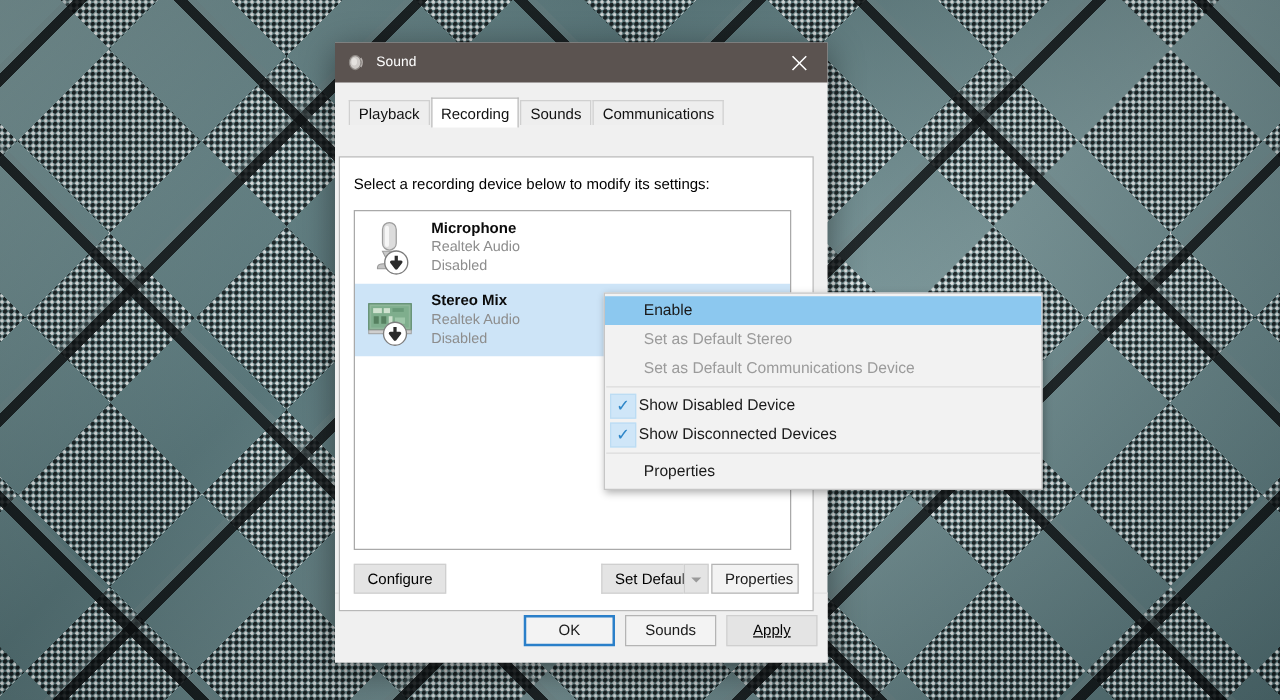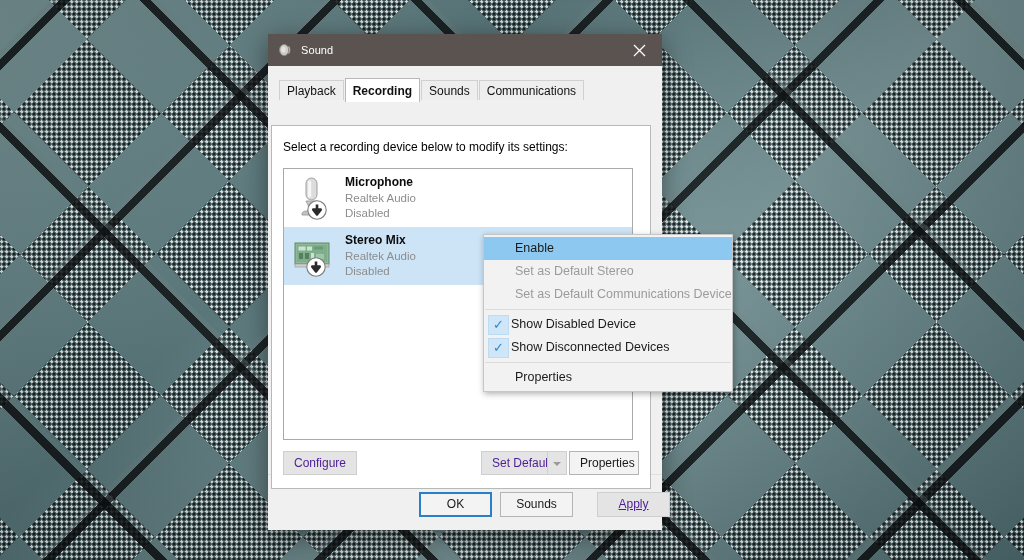--- a/index.html
+++ b/index.html
@@ -134,21 +134,20 @@
     position: relative;
     top: 2px;
   }
   .tab.active {
     background: #ffffff;
     border-color: #b8b8b8;
     height: 24px;
     top: 0;
     z-index: 3;
     padding-top: 5px;
-    font-weight: bold;
   }
   .tabpage {
     position: absolute;
     left: 3px; right: 11px;
     top: 91px;
     height: 364px;
     background: #ffffff;
     border: 1px solid #b8b8b8;
     z-index: 2;
   }
@@ -198,21 +197,21 @@
     background: #e1e1e1;
     border: 1px solid #adadad;
     color: #1a1a1a;
     height: 24px;
     padding: 0 10px;
     line-height: 22px;
     display: inline-block;
     text-align: center;
     white-space: nowrap;
   }
-  .btn.disabled { color: #4c1d95; background: #e4e4e4; border-color: #cfcfcf; }
+  .btn.disabled { color: #000000; background: #e4e4e4; border-color: #cfcfcf; }
   .btn.plain { background: #f3f3f3; border-color: #b4b4b4; }
   .btn.default-btn { border: 2px solid #2a7fc9; background: #f3f3f3; line-height: 20px; }
   #btn-configure { position: absolute; left: 0; top: 0; width: 74px; }
   #setdefault-group { position: absolute; left: 198px; top: 0; display: flex; }
   #btn-setdefault { width: 66px; border-right: none; }
   #btn-setdefault-arrow { width: 20px; padding: 0; }
   .arrow-dn {
     display:inline-block;
     width:0;height:0;
     border-left:4px solid transparent;
@@ -226,27 +225,27 @@
   .dialog-footer {
     position: absolute;
     left: 0; right: 0; bottom: 0;
     height: 56px;
     background: #f0f0f0;
     border-top: 1px solid #dfdfdf;
   }
   .dialog-footer .btn { position: absolute; top: 17px; width: 73px; height: 25px; line-height: 23px; }
   #btn-ok     { left: 151px; line-height: 21px; }
   #btn-cancel { left: 232px; }
-  #btn-apply  { left: 329px; text-decoration: underline; }
+  #btn-apply  { left: 313px; text-decoration: underline; }
 
   
   #context-menu {
     position: absolute;
     left: 483px; top: 234px;
-    width: 250px;
+    width: 351px;
     background: #f2f2f2;
     border: 1px solid #c6c6c6;
     box-shadow: 1px 2px 6px rgba(0,0,0,0.30);
     padding: 2px 0 2px 0;
     font-size: 12.5px;
     z-index: 50;
   }
   .menu-item {
     height: 23px;
     line-height: 23px;

